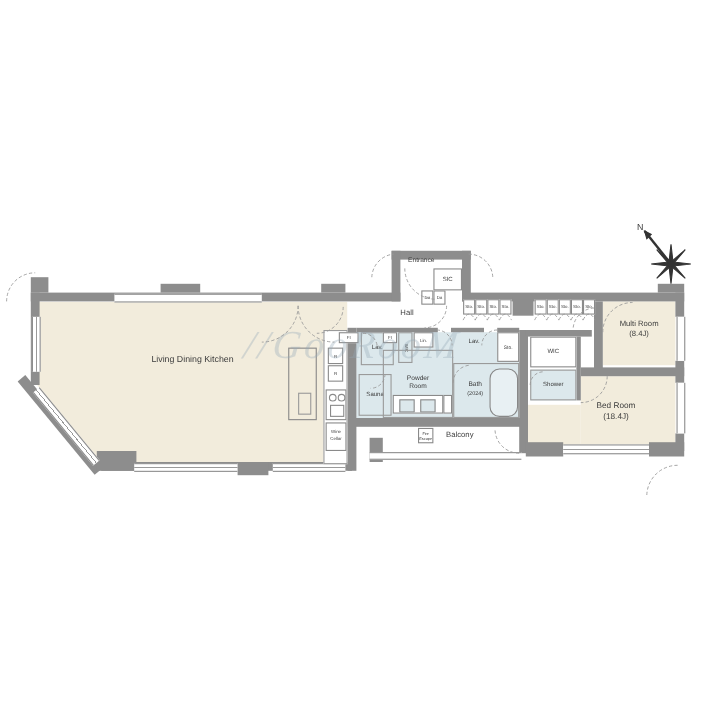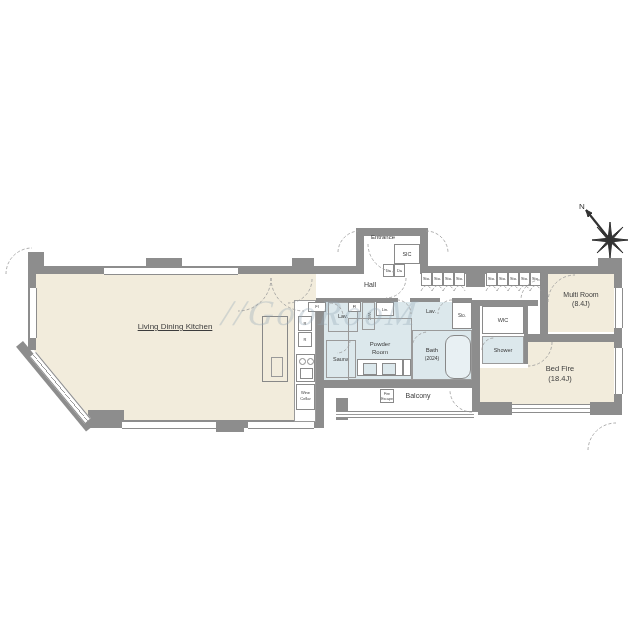--- a/index.html
+++ b/index.html
@@ -175,29 +175,29 @@
     <div class="lbl" style="left:2px;top:24px;width:34px;font-size:5px;">(2024)</div>
     <div class="abs" style="left:32px;top:4px;width:24px;height:42px;border:1.5px solid #888;border-radius:9px;background:#e8f0f3;"></div>
   </div>
   <div class="box" style="left:482px;top:306px;width:42px;height:28px;">
     <div class="lbl" style="left:0;top:10px;width:100%;font-size:5.5px;">WIC</div>
     </div>
   <div class="outline blue" style="left:482px;top:336px;width:42px;height:28px;">
     <div class="lbl" style="left:0;top:10px;width:100%;font-size:5.5px;">Shower</div>
     </div>
 
-  <div class="lbl" style="left:90px;top:322px;width:170px;font-size:8px;text-decoration:underline;">
+  <div class="lbl" style="left:90px;top:322px;width:170px;font-size:8px;">
     <div>Living Dining Kitchen</div>
   </div>
   <div class="lbl" style="left:546px;top:290px;width:70px;font-size:7px;">
     <div>Multi Room</div>
     <div>(8.4J)</div>
   </div>
   <div class="lbl" style="left:505px;top:364px;width:110px;font-size:7.5px;">
-    <div>Bed Fire</div>
+    <div>Bed Room</div>
     <div>(18.4J)</div>
   </div>
 
   <div class="lbl" style="left:396px;top:391px;width:44px;font-size:7px;">Balcony</div>
   <div class="box" style="left:380px;top:389px;width:14px;height:14px;">
     <div class="lbl" style="left:0;top:2px;width:100%;font-size:3.5px;">Fire</div>
     <div class="lbl" style="left:0;top:7px;width:100%;font-size:3.5px;">Escape</div>
   </div>
 
   <div class="watermark">

